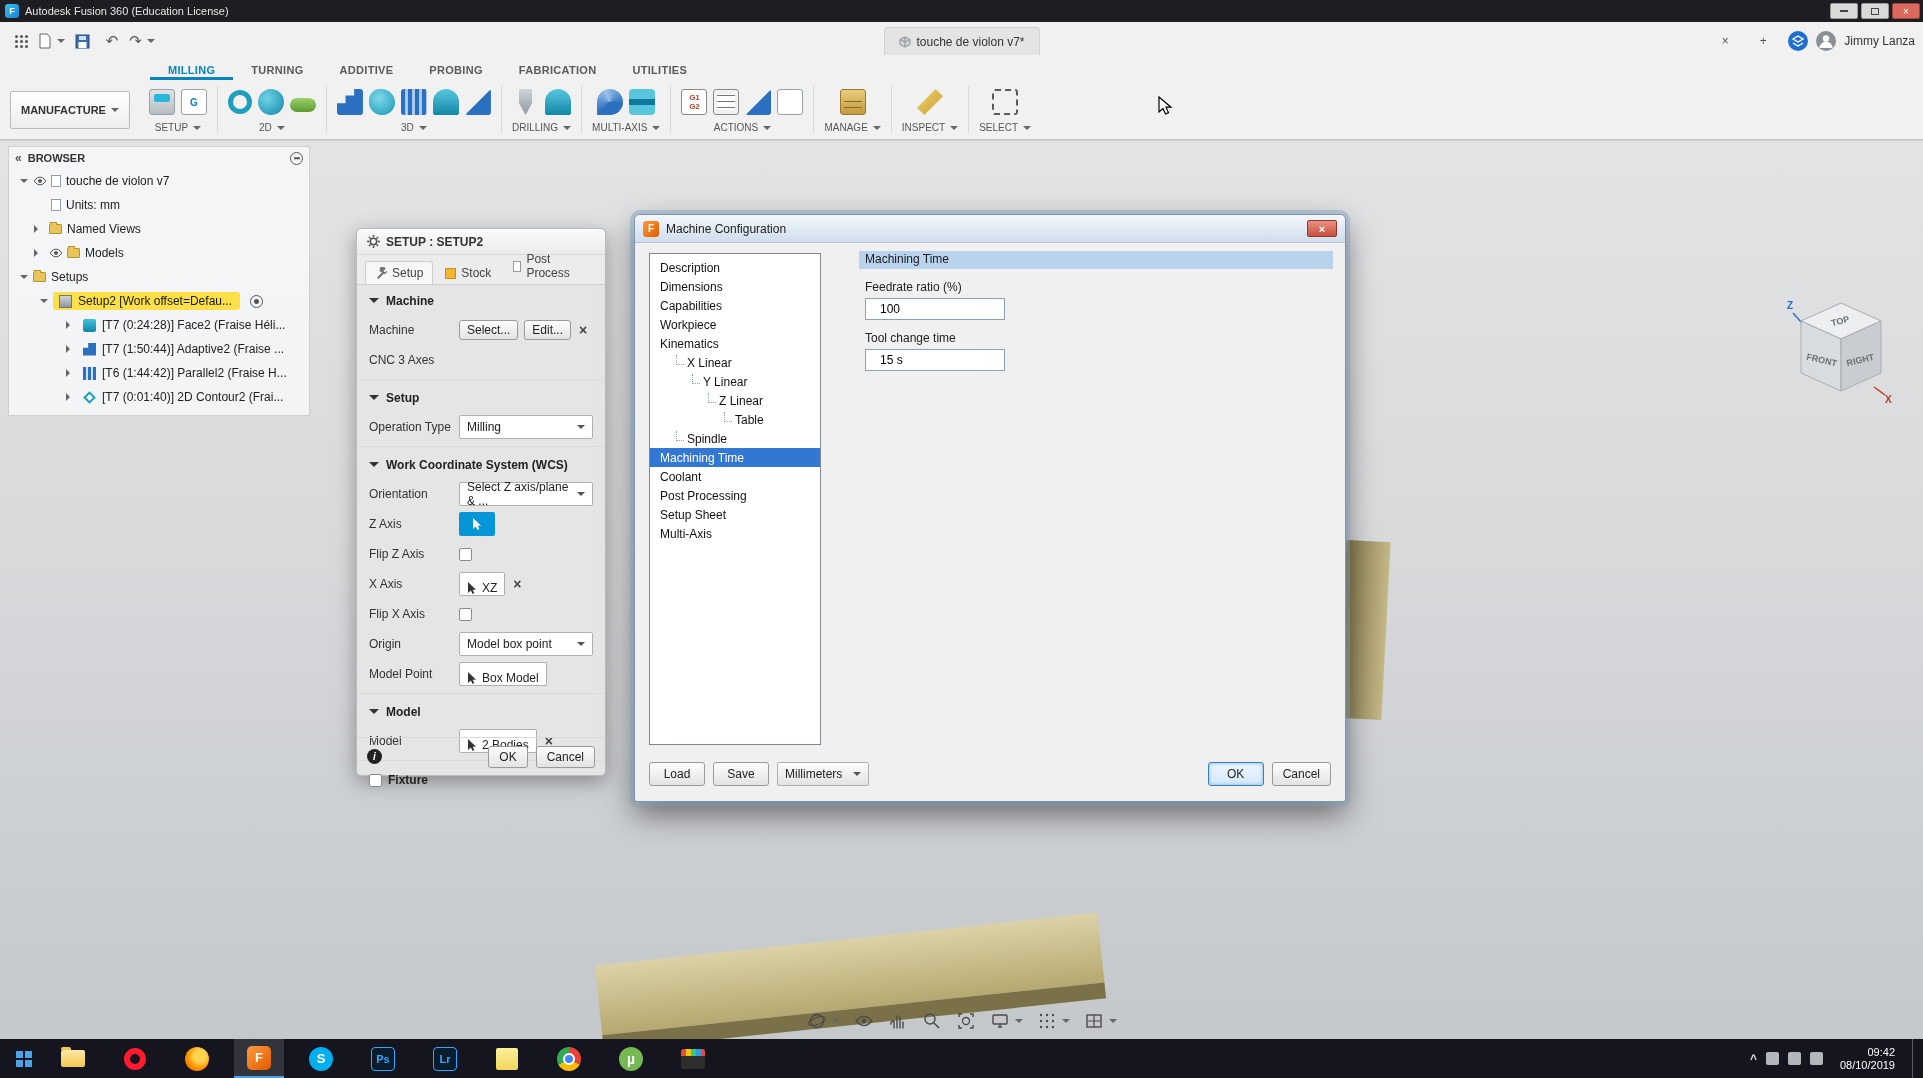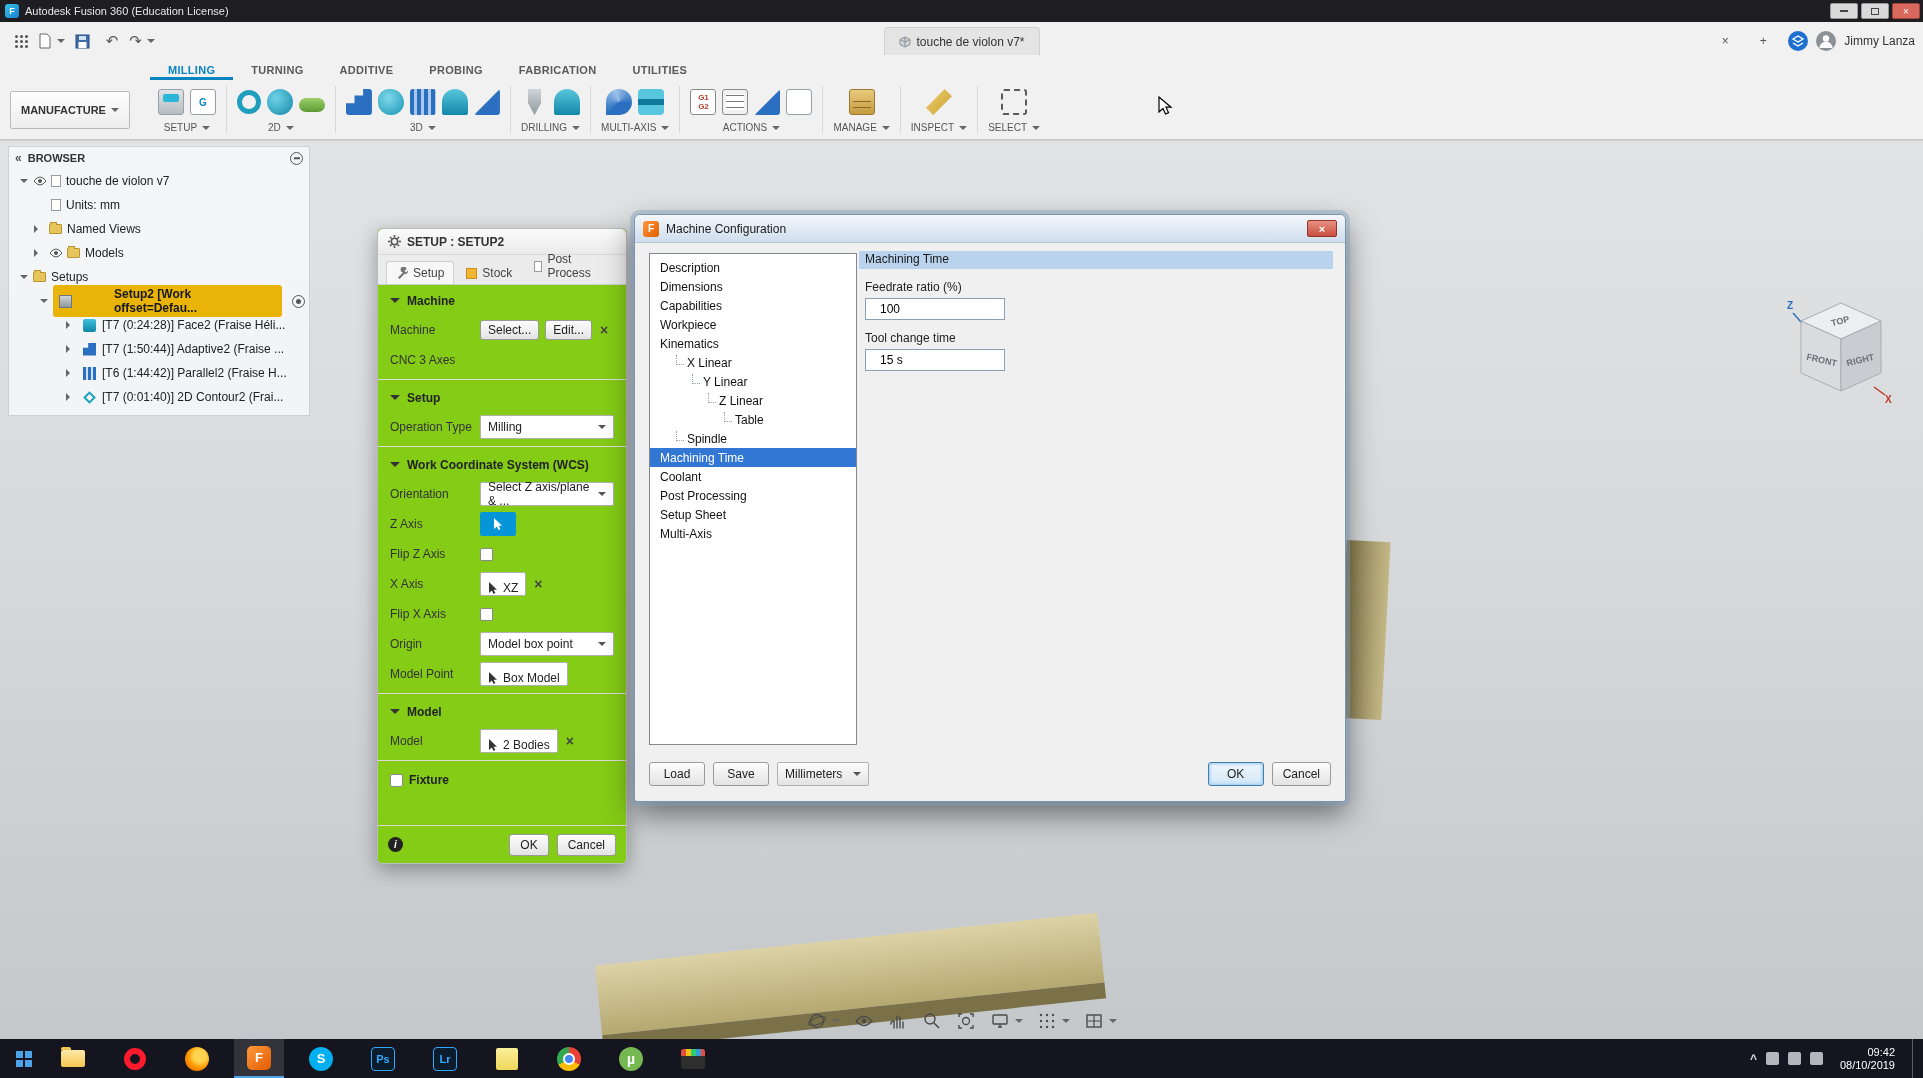--- a/index.html
+++ b/index.html
@@ -40,21 +40,21 @@
 
   
   .rtabs { position:absolute; top:60px; left:0; right:0; height:20px; background:#f1f1f1; display:flex;
     align-items:flex-end; padding-left:150px; z-index:38; }
   .rtab { font-size:11px; font-weight:bold; color:#5a5a5a; padding:0 18px 4px; letter-spacing:.3px; }
   .rtab.active { color:#0a84c1; border-bottom:3px solid #0a84c1; padding-bottom:1px; }
 
   
   .ribbon { position:absolute; top:80px; left:0; right:0; height:60px; background:#f1f1f1;
     border-bottom:1px solid #c6c6c6; display:flex; align-items:stretch; padding-left:10px; z-index:38; }
-  .ws-btn { align-self:center; height:38px; display:flex; align-items:center; padding:0 10px; margin-right:19px;
+  .ws-btn { align-self:center; height:38px; display:flex; align-items:center; padding:0 10px; margin-right:10px;
     border:1px solid #bbb; border-radius:2px; background:linear-gradient(#fff,#ededed); font-size:11px;
     font-weight:bold; color:#333; }
   .rgroup { display:flex; flex-direction:column; align-items:center; padding:5px 9px 2px; }
   .ricons { display:flex; gap:6px; align-items:center; height:34px; }
   .rlabel { font-size:10px; color:#555; margin-top:3px; display:flex; align-items:center; }
   .rsep { width:1px; background:#d8d8d8; margin:6px 1px; }
   .ric { width:26px; height:26px; border-radius:3px; position:relative; flex:none; }
   .ic-setup { background:linear-gradient(#e0e4e7,#b6bcc1); border:1px solid #99a0a6; }
   .ic-setup::after { content:""; position:absolute; left:4px; right:4px; top:4px; height:8px; background:#29b6d8; border-radius:2px; }
   .ic-doc { background:#fff; border:1px solid #9aa0a6; display:flex; align-items:center; justify-content:center;
@@ -100,22 +100,22 @@
   .br-row { display:flex; align-items:center; height:24px; font-size:12px; color:#222; padding-right:4px; }
   .exp { width:0; height:0; border:4px solid transparent; flex:none; }
   .exp.closed { border-left-color:#666; margin:0 7px 0 3px; }
   .exp.open { border-top-color:#666; margin:4px 5px 0 1px; }
   .eye-ic { flex:none; margin-right:4px; }
   .doc-ic { width:10px; height:12px; background:#fff; border:1px solid #979ca1; flex:none; margin-right:5px; }
   .folder-ic2 { width:13px; height:10px; background:#e8c55a; border:1px solid #b9952f; border-radius:1px;
     flex:none; margin-right:5px; position:relative; }
   .folder-ic2::before { content:""; position:absolute; top:-3px; left:0; width:5px; height:2px; background:#e8c55a;
     border:1px solid #b9952f; border-bottom:none; }
-  .pill { display:flex; align-items:center; background:#eab308; border-radius:3px; padding:2px 8px 2px 4px;
-    font-weight:bold; color:#16181a;gap:36px; }
+  .pill { display:flex; align-items:center; background:#fde047; border-radius:3px; padding:2px 8px 2px 4px;
+    font-weight:normal; color:#16181a; }
   .op-ic { width:13px; height:13px; margin:0 6px 0 2px; flex:none; }
   .op-setup { background:linear-gradient(#cfd4d8,#8f979e); border:1px solid #6f777e; }
   .op-face { background:linear-gradient(#3fc1dd,#1187a8); border-radius:2px; }
   .op-adaptive { background:#2a6fc0; clip-path:polygon(0 100%,0 40%,40% 40%,40% 0,100% 0,100% 100%); }
   .op-parallel { background:repeating-linear-gradient(90deg,#2a6fc0 0 3px,#cfe0f4 3px 5px); }
   .op-contour { width:9px; height:9px; border:2.5px solid #1aa0c0; transform:rotate(45deg); margin:2px 8px 2px 4px; }
   .active-dot { width:13px; height:13px; border:1.5px solid #555; border-radius:50%; margin-left:10px; position:relative; flex:none; }
   .active-dot::after { content:""; position:absolute; inset:3px; background:#555; border-radius:50%; }
 
   
@@ -123,21 +123,21 @@
     border:1px solid rgba(180,184,188,.6); display:flex; align-items:center; padding:0 6px; font-size:11px;
     font-weight:bold; color:#333; z-index:5; }
 
   
   .navbar { position:absolute; left:50%; transform:translateX(-50%); bottom:6px; display:flex; align-items:center;
     gap:10px; z-index:5; }
   .nav-item { display:flex; align-items:center; padding:2px; }
   .nav-item svg { display:block; }
 
   
-  .setup-panel { position:absolute; left:377px; top:228px; width:250px; height:636px; background:#84cc16;
+  .setup-panel { position:absolute; left:356px; top:228px; width:250px; height:548px; background:#e5e5e5;
     border:1px solid #b9bcbf; border-radius:5px; box-shadow:0 6px 20px rgba(0,0,0,.35); z-index:10; }
   .sp-head { height:26px; display:flex; align-items:center; gap:6px; padding:0 10px;
     background:linear-gradient(#fbfbfb,#ebebeb); border-bottom:1px solid #d9d9d9; border-radius:5px 5px 0 0;
     font-weight:bold; font-size:12px; color:#333; }
   .sp-tabs { height:30px; display:flex; align-items:flex-end; gap:2px; padding:0 8px; background:#ececec;
     border-bottom:1px solid #cfcfcf; }
   .sp-tab { display:flex; align-items:center; gap:5px; padding:4px 9px; font-size:12px; color:#444;
     border:1px solid transparent; border-bottom:none; border-radius:3px 3px 0 0; }
   .sp-tab.active { background:#f7f7f7; border-color:#cfcfcf; }
   .ticon.stock { width:11px; height:11px; background:#f2b632; border:1px solid #c88f1a; }
@@ -174,21 +174,21 @@
     border:1px solid #7e94a8; border-radius:6px 6px 3px 3px;
     box-shadow:0 0 0 4px rgba(130,160,190,.45), 0 12px 30px rgba(0,0,0,.5); z-index:20; }
   .mc-title { height:28px; display:flex; align-items:center; gap:7px; padding:0 8px;
     background:linear-gradient(#f3f7fb,#cfdded); border-bottom:1px solid #b5c4d3; border-radius:5px 5px 0 0;
     font-size:12px; color:#1a1a1a; }
   .mc-flogo { width:16px; height:16px; border-radius:3px; background:linear-gradient(135deg,#ff9a3c,#e05a00);
     color:#fff; font-size:10px; font-weight:bold; display:flex; align-items:center; justify-content:center; }
   .mc-close { margin-left:auto; width:30px; height:17px; background:linear-gradient(#e89183,#c94f3f);
     border:1px solid #933527; border-radius:2px; color:#fff; font-size:11px; font-weight:bold; display:flex;
     align-items:center; justify-content:center; }
-  .mc-tree { position:absolute; left:14px; top:38px; width:208px; height:492px; background:#fff;
+  .mc-tree { position:absolute; left:14px; top:38px; width:172px; height:492px; background:#fff;
     border:1px solid #828790; font-size:12px; padding-top:4px; overflow:hidden; }
   .mc-tree-row { height:19px; display:flex; align-items:center; padding-left:10px; color:#111; white-space:nowrap; }
   .mc-tree-row.ti1 { padding-left:26px; } .mc-tree-row.ti2 { padding-left:42px; }
   .mc-tree-row.ti3 { padding-left:58px; } .mc-tree-row.ti4 { padding-left:74px; }
   .mc-tree-row.tl::before { content:""; display:inline-block; width:7px; height:9px;
     border-left:1px dotted #98a0a8; border-bottom:1px dotted #98a0a8; margin-right:3px; transform:translateY(-3px); }
   .mc-tree-row.sel { background:#3377d4; color:#fff; }
   .mc-content { position:absolute; left:224px; top:36px; width:474px; }
   .mc-chead { height:18px; background:#b9d3ee; font-size:12px; color:#1a1a1a; padding:1px 0 0 6px; }
   .mc-flabel { font-size:12px; color:#222; margin:11px 0 4px 6px; }

